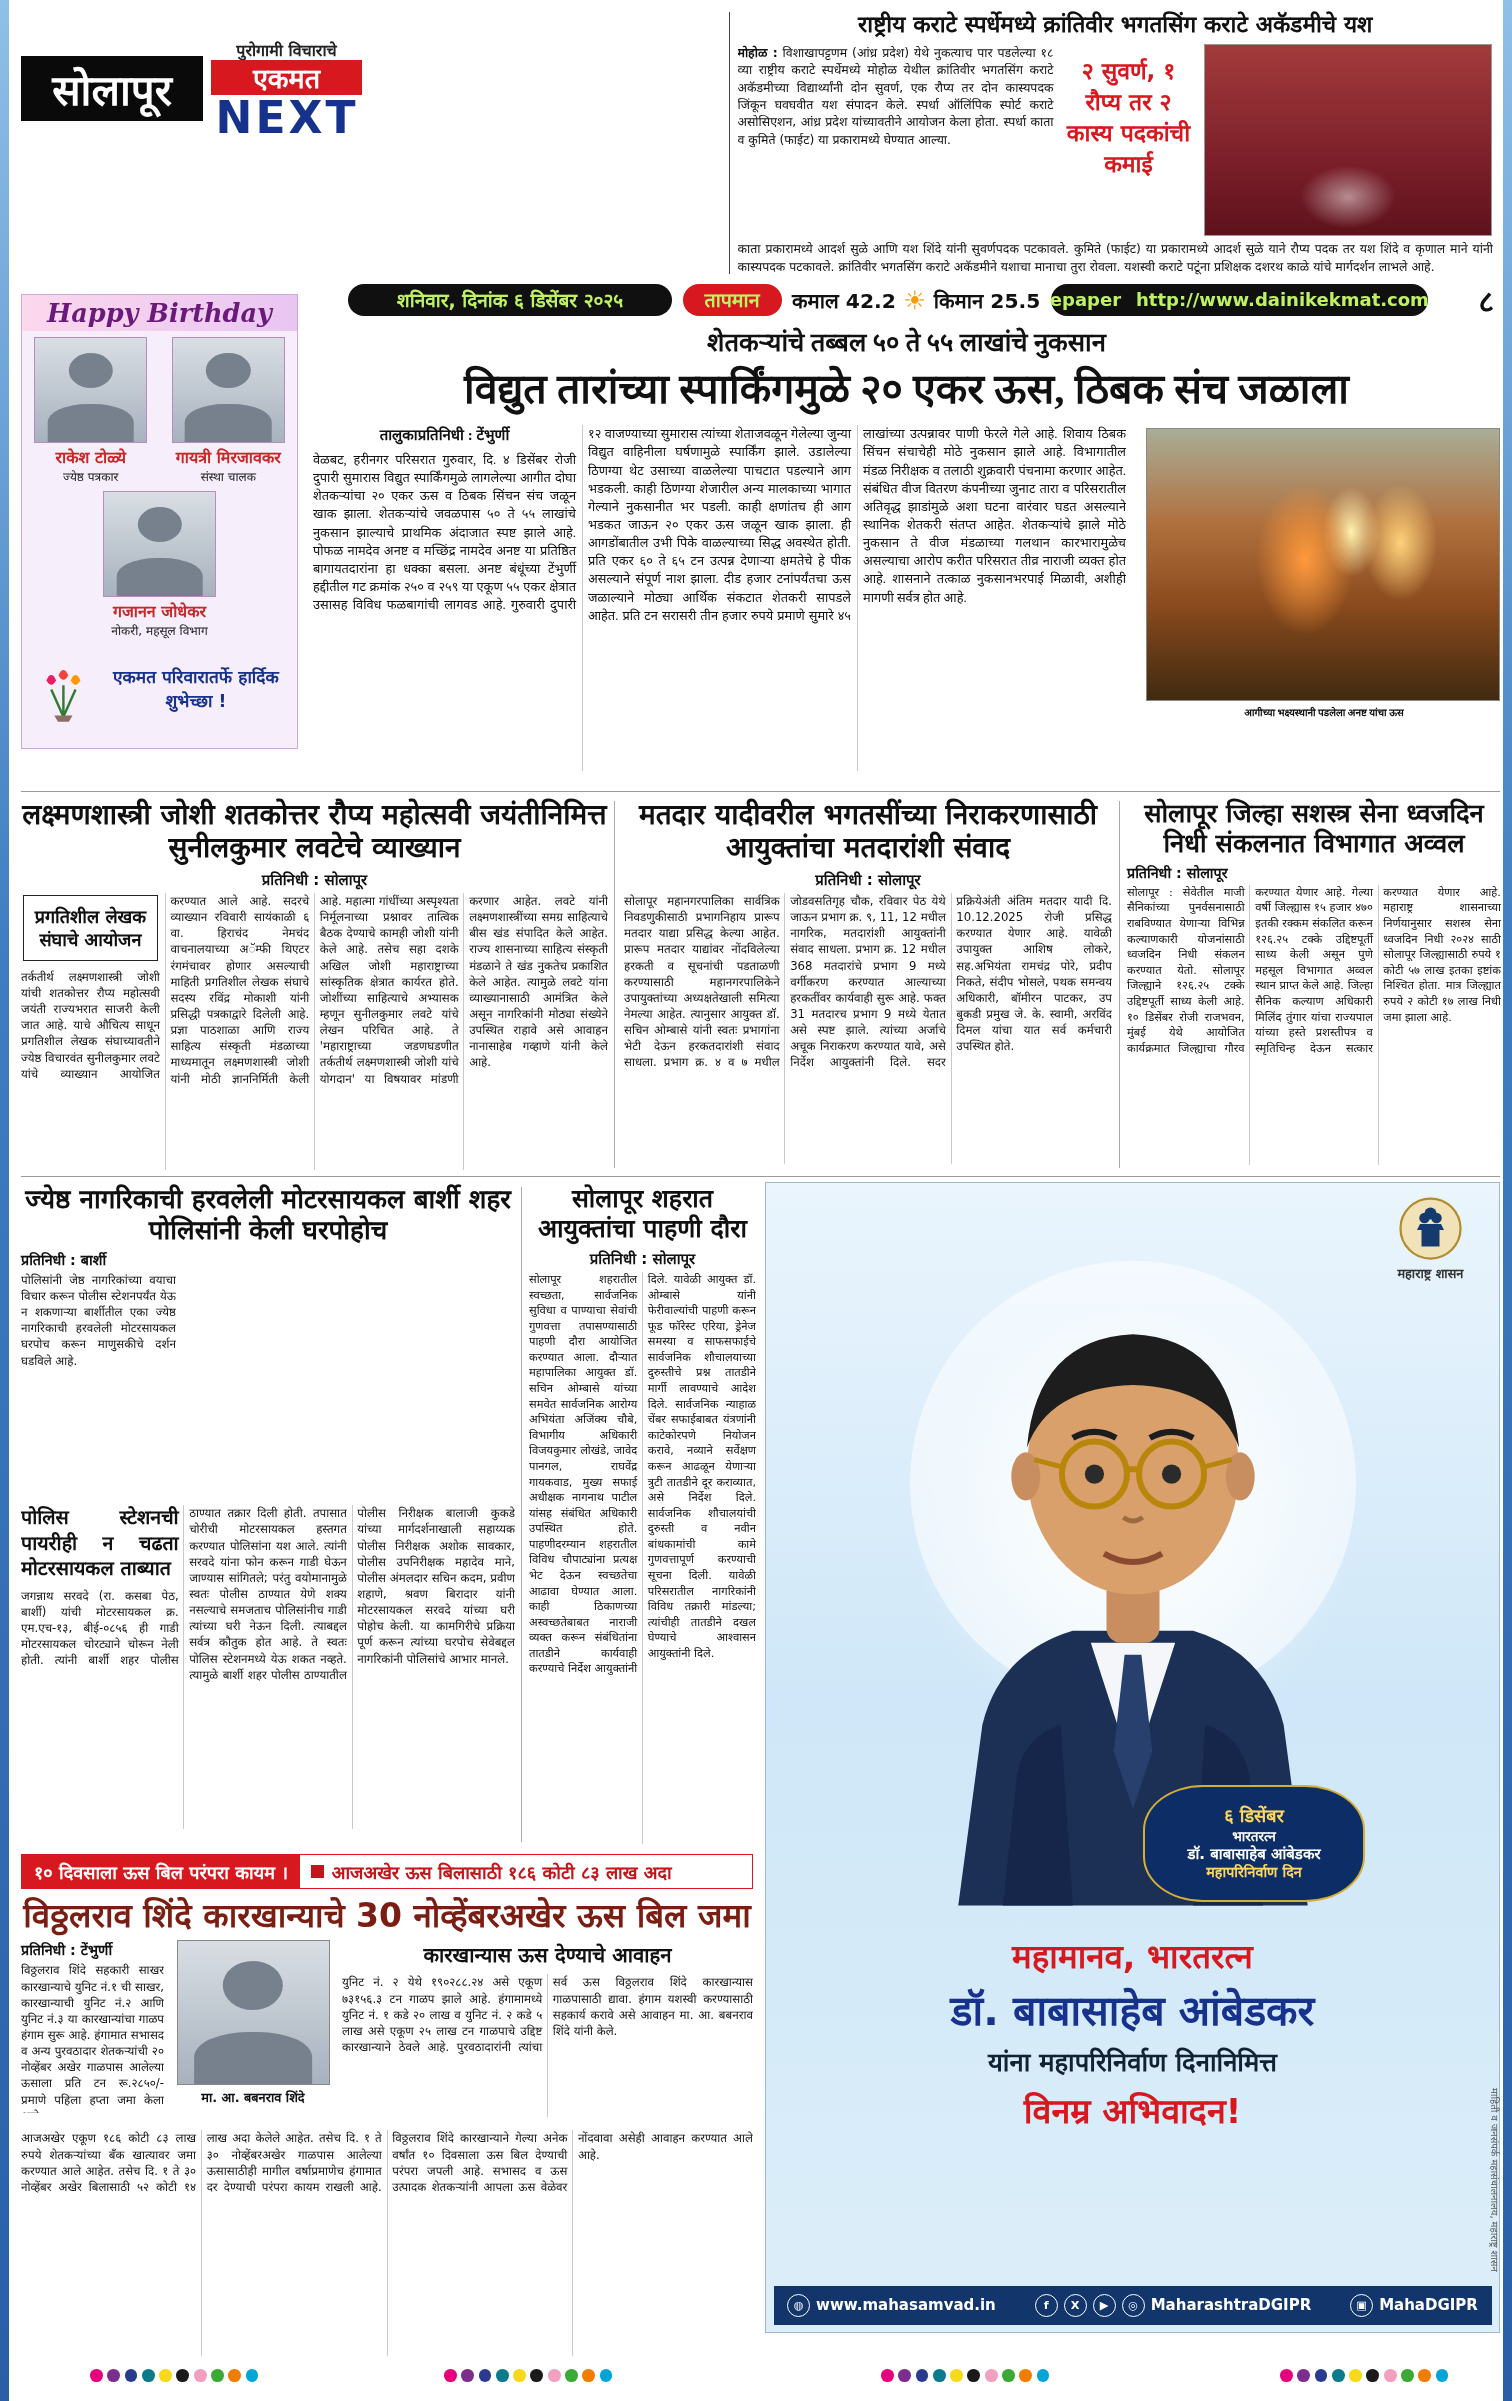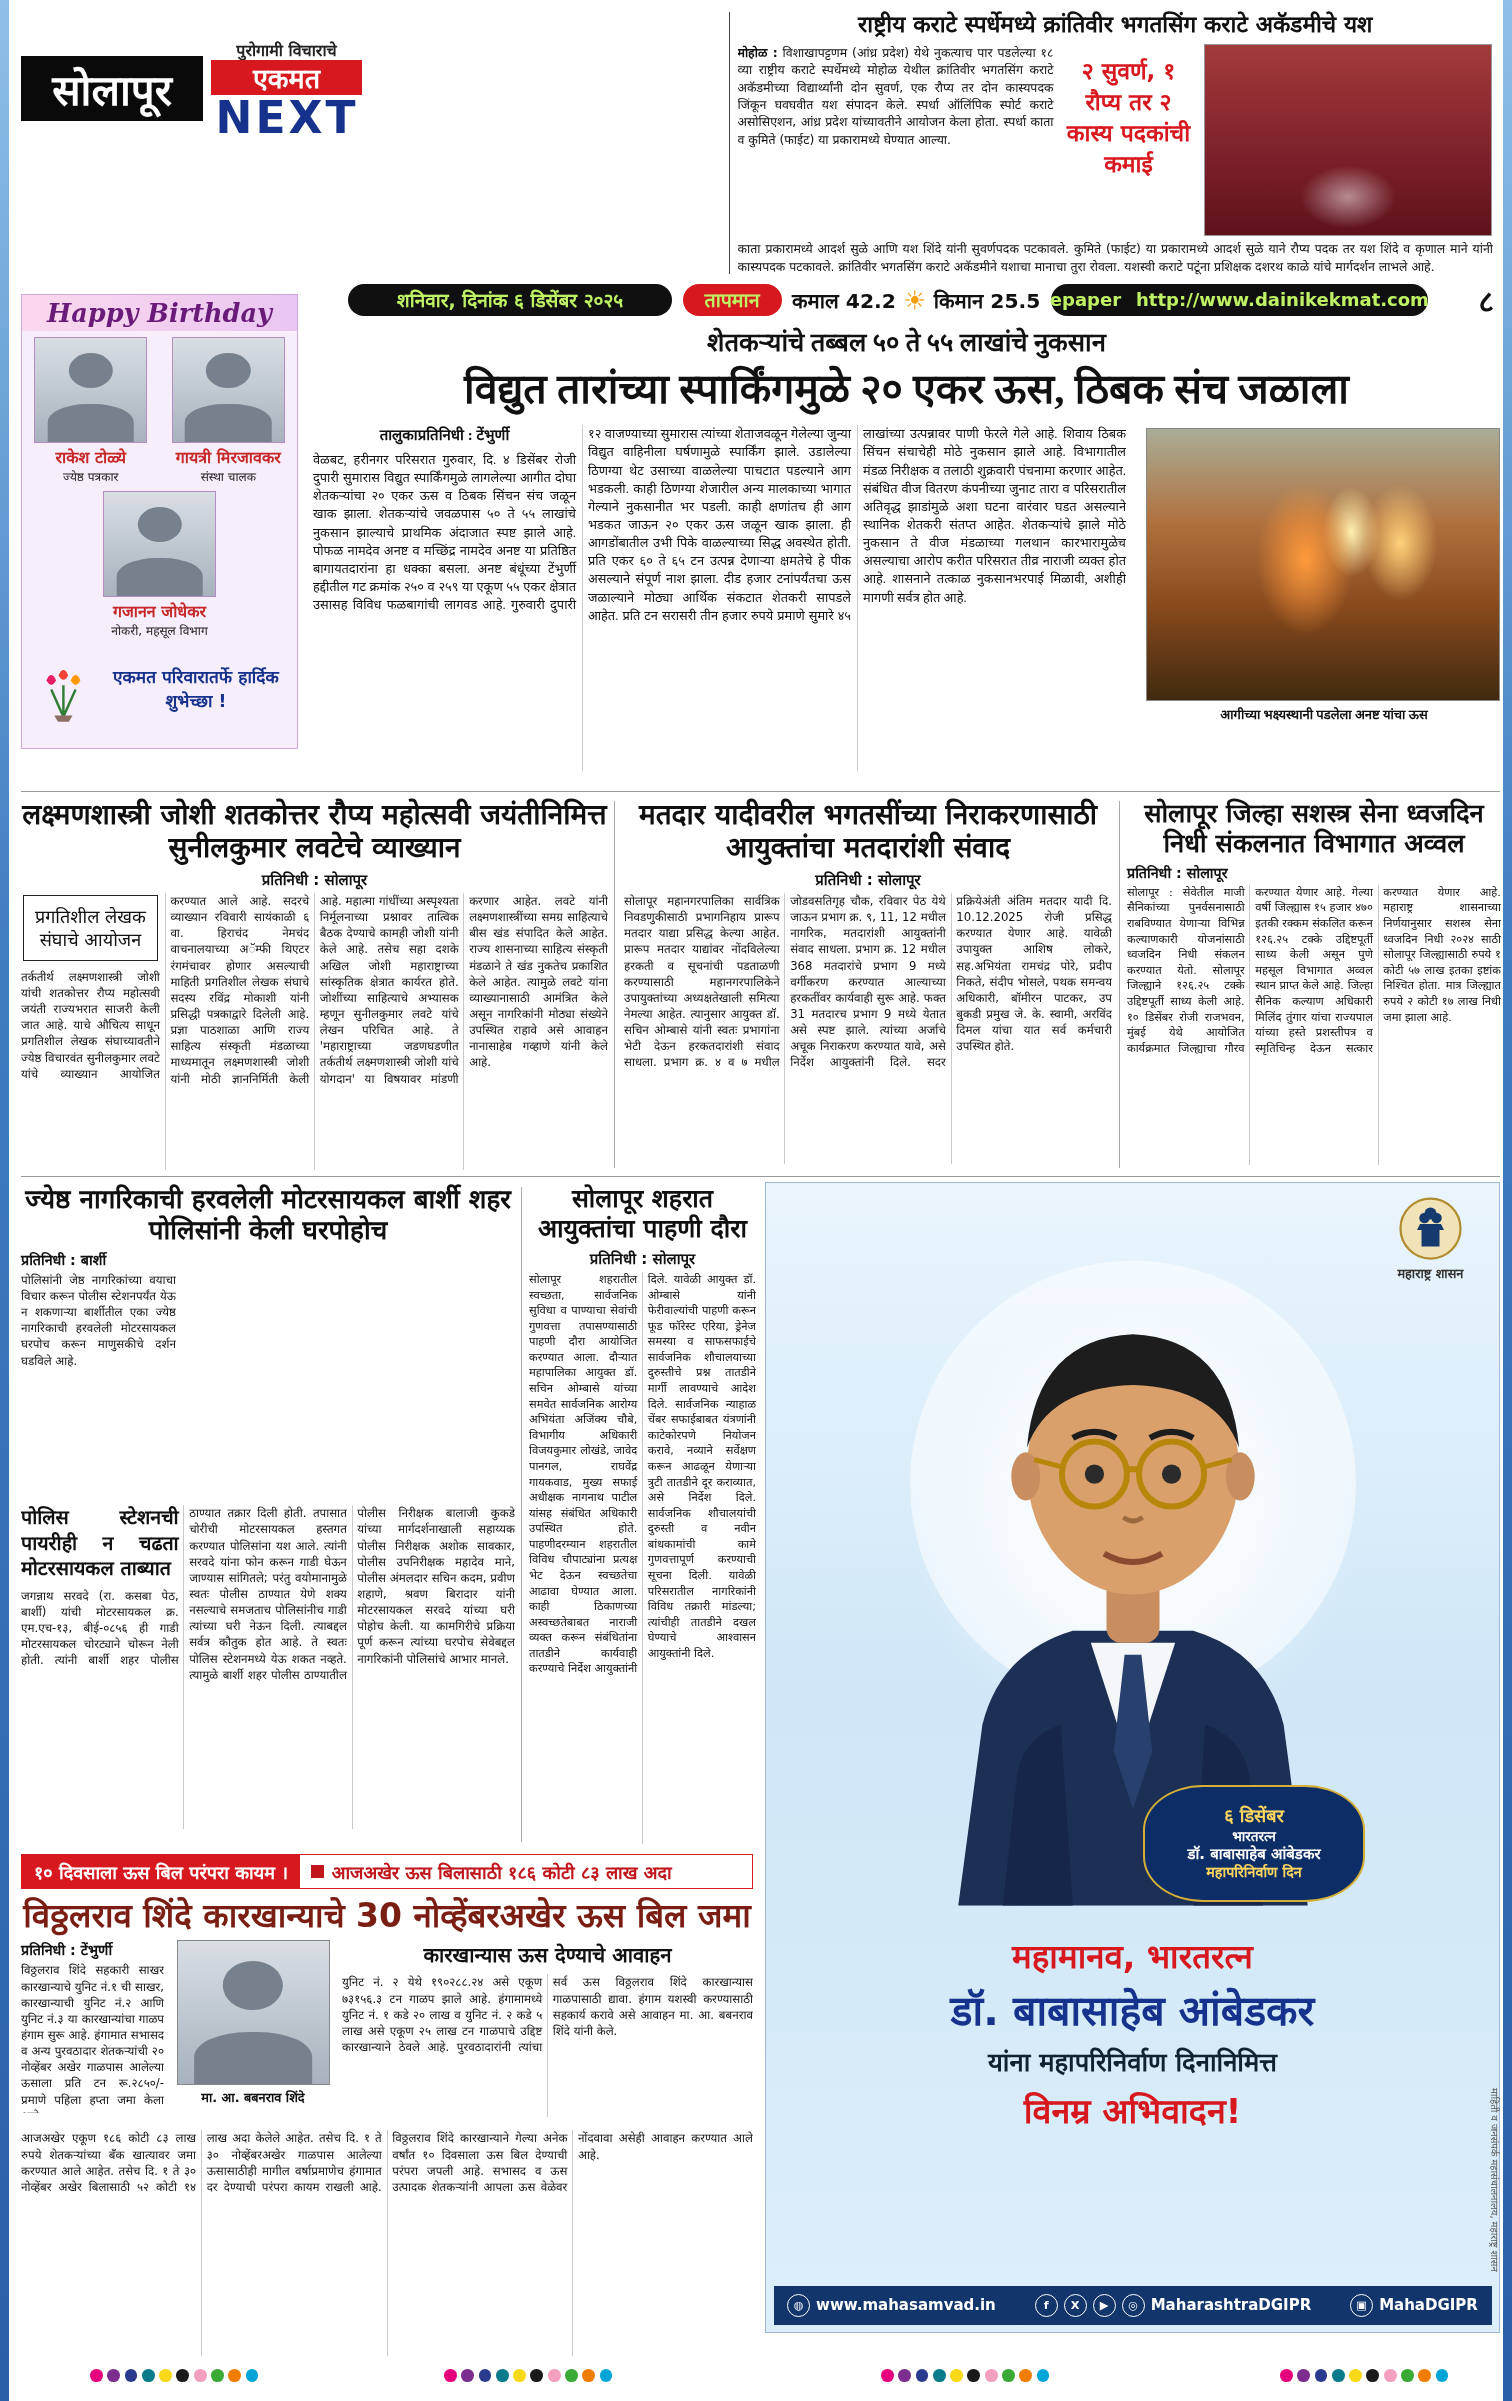--- a/index.html
+++ b/index.html
@@ -64,32 +64,32 @@
   .lead-wrap{position:relative;margin-top:13.6px;height:354px;}
   .lead-body{width:813px;height:346px;column-count:3;column-gap:12px;column-rule:0.8px solid #c9c9c9;
              font-size:12.8px;line-height:1.42;text-align:justify;overflow:hidden;}
   .byline{font-weight:800;font-size:15px;text-align:center;margin-bottom:4.5px;}
   .lead-photo{position:absolute;right:0;top:3px;width:352px;height:271px;border:0.8px solid #888;}
   .ph-fire{background:
      radial-gradient(53px 83px at 72% 42%, #ffd27a, rgba(255,170,60,0) 70%),
      radial-gradient(68px 105px at 45% 48%, #ff9a3c, rgba(255,120,30,0) 72%),
      radial-gradient(38px 60px at 58% 38%, #fff2b0, rgba(255,220,120,0) 75%),
      linear-gradient(180deg,#a9ad97 0%,#b0703d 35%,#8a4a1d 65%,#402a10 100%);}
-  .lead-cap{position:absolute;right:0;top:280px;width:352px;text-align:center;font-size:13px;font-weight:800;}
+  .lead-cap{position:absolute;right:0;top:280px;width:352px;text-align:center;font-size:10px;font-weight:800;}
 
   .hrule{position:absolute;left:21px;width:1479px;border-top:1.5px solid #9a9a9a;}
 
   
   .art{position:absolute;box-sizing:border-box;}
   .art h2{margin:0 0 4.5px 0;text-align:center;line-height:1.18;font-weight:800;color:#101010;}
   .jbody{font-size:11.7px;line-height:1.38;text-align:justify;overflow:hidden;}
   .cols2{column-count:2;column-gap:10.5px;column-rule:0.8px solid #c9c9c9;}
   .cols3{column-count:3;column-gap:10.5px;column-rule:0.8px solid #c9c9c9;}
   .cols4{column-count:4;column-gap:10.5px;column-rule:0.8px solid #c9c9c9;}
-  .inset{border:1.5px solid #222;padding:9px 6px;margin:1.5px 1.5px 7.5px;text-align:center;font-weight:400;
+  .inset{border:1.5px solid #222;padding:9px 6px;margin:1.5px 1.5px 7.5px;text-align:center;font-weight:700;
          font-size:18px;line-height:1.3;break-inside:avoid;background:#fff;}
   .byline-left{font-weight:800;font-size:14.3px;margin-bottom:3px;}
 
   
   .d-top{display:flex;gap:9px;margin-top:3px;}
   .d-c1{width:155px;height:226px;}
   .d-right{width:324px;}
   .ph-police{background:linear-gradient(180deg,#cfd3cd,#8e958f 70%,#6f766f);}
   .ph-police::before{content:"";position:absolute;left:18%;top:18%;width:22%;height:74%;
        background:#4a5560;border-radius:40% 40% 8% 8%;}

